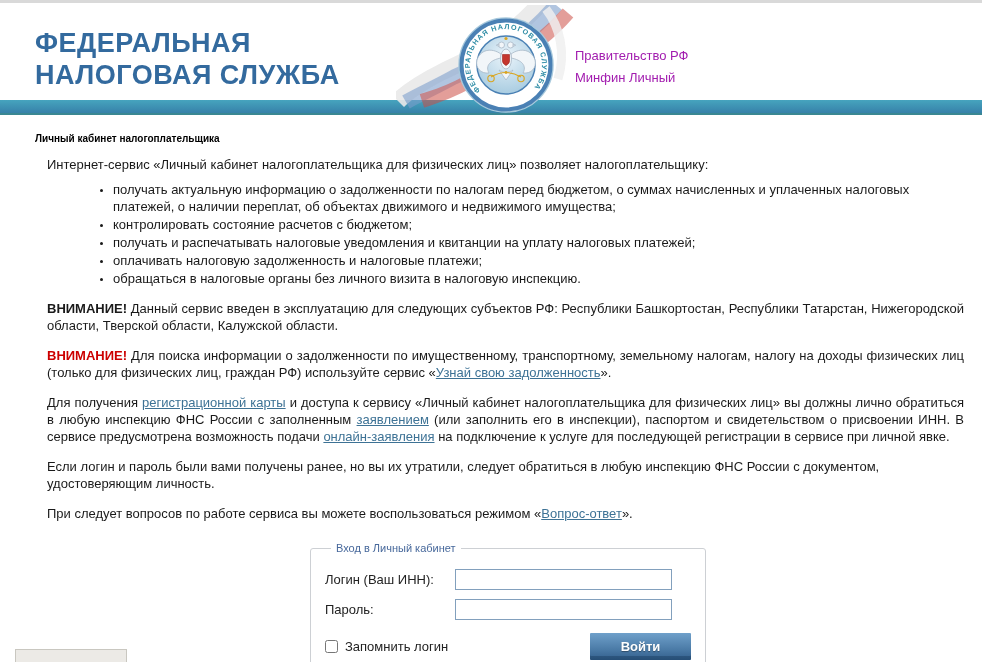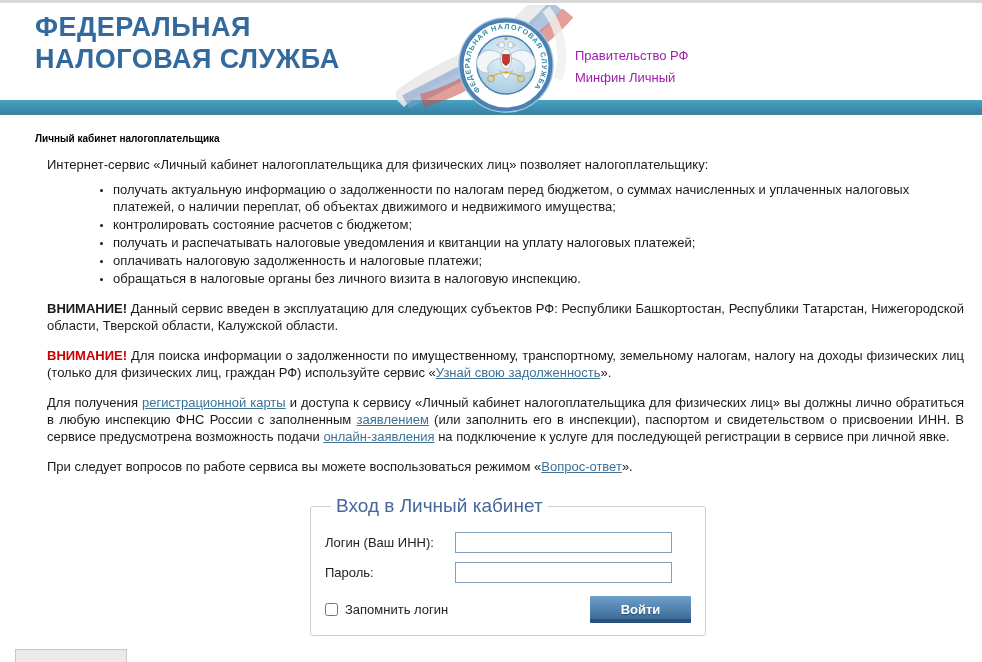--- a/index.html
+++ b/index.html
@@ -8,21 +8,21 @@
     width: 982px; height: 662px;
     background: #ffffff;
     font-family: "Liberation Sans", sans-serif;
     position: relative;
     overflow: hidden;
     color: #1a1a1a;
   }
   .topbar { position: absolute; top: 0; left: 0; right: 0; height: 3px; background: #d9d9d9; }
   .header { position: absolute; top: 3px; left: 0; right: 0; height: 97px; background: #fff; }
   .logo {
-    position: absolute; left: 35px; top: 8px;
+    position: absolute; left: 35px; top: 24px;
     font-size: 27px; font-weight: bold; color: #336a9e;
     line-height: 32px; letter-spacing: 0.5px; text-decoration: none;
   }
   .emblem-wrap { position: absolute; left: 396px; top: 2px; width: 220px; height: 112px; z-index: 3; }
   .gov-links { position: absolute; left: 575px; top: 42px; z-index: 4; }
   .gov-links a { display: block; color: #a21caf; font-size: 13px; line-height: 22px; text-decoration: none; }
   .tealbar {
     position: absolute; top: 100px; left: 0; right: 0; height: 15px; z-index: 2;
     background: linear-gradient(#46a4be, #3781a9);
     border-bottom: 2px solid #3a8792;
@@ -35,21 +35,21 @@
   .red { color: #cc0000; }
   ul.features { margin: 8px 0 0 0; padding: 0 0 0 78px; }
   ul.features li { font-size: 13px; line-height: 17px; margin: 0 0 1px 0; color: #1a1a1a; }
   ul.features li::marker { font-size: 10px; }
   a.text-link { color: #3d7295; text-decoration: underline; cursor: pointer; }
   .login-area { margin: 20px 0 0 275px; width: 396px; }
   fieldset.login-box {
     border: 1px solid #cdd0d4; border-radius: 3px;
     margin: 0; padding: 6px 14px 12px 14px; background: #fff;
   }
-  fieldset.login-box legend { font-size: 19px; color: #47689b; padding: 0 5px; margin-left: 6px; }
+  fieldset.login-box legend { font-size: 11px; color: #47689b; padding: 0 5px; margin-left: 6px; }
   .form-row { display: flex; align-items: center; margin-top: 9px; }
   .form-row label { flex: 0 0 130px; font-size: 13px; color: #222; }
   .text-input {
     width: 217px; height: 21px; border: 1px solid #82a0bd;
     padding: 1px 4px; font-size: 13px; font-family: inherit; background: #fff;
   }
   .form-footer { display: flex; align-items: center; justify-content: space-between; margin-top: 13px; }
   .remember { display: flex; align-items: center; gap: 7px; font-size: 13px; color: #222; }
   .remember input { width: 13px; height: 13px; margin: 0; }
   .submit-btn {
@@ -141,20 +141,21 @@
     <li>оплачивать налоговую задолженность и налоговые платежи;</li>
     <li>обращаться в налоговые органы без личного визита в налоговую инспекцию.</li>
   </ul>
 
   <p class="red justified"><b>ВНИМАНИЕ!</b><span> Данный сервис введен в эксплуатацию для следующих субъектов РФ: Республики Башкортостан, Республики Татарстан, Нижегородской области, Тверской области, Калужской области.</span></p>
 
   <p class="justified"><b class="red">ВНИМАНИЕ!</b><span> Для поиска информации о задолженности по имущественному, транспортному, земельному налогам, налогу на доходы физических лиц (только для физических лиц, граждан РФ) используйте сервис «</span><a class="text-link">Узнай свою задолженность</a><span>».</span></p>
 
   <p class="justified"><span>Для получения </span><a class="text-link">регистрационной карты</a><span> и доступа к сервису «Личный кабинет налогоплательщика для физических лиц» вы должны лично обратиться в любую инспекцию ФНС России с заполненным </span><a class="text-link">заявлением</a><span> (или заполнить его в инспекции), паспортом и свидетельством о присвоении ИНН. В сервисе предусмотрена возможность подачи </span><a class="text-link">онлайн-заявления</a><span> на подключение к услуге для последующей регистрации в сервисе при личной явке.</span></p>
 
+  <p>Если логин и пароль были вами получены ранее, но вы их утратили, следует обратиться в любую инспекцию ФНС России с документом, удостоверяющим личность.</p>
 
   <p><span>При следует вопросов по работе сервиса вы можете воспользоваться режимом «</span><a class="text-link">Вопрос-ответ</a><span>».</span></p>
 
   <div class="login-area">
     <fieldset class="login-box">
       <legend>Вход в Личный кабинет</legend>
 
       <div class="form-row">
         <label>Логин (Ваш ИНН):</label>
         <input type="text" class="text-input" value="" style="">

